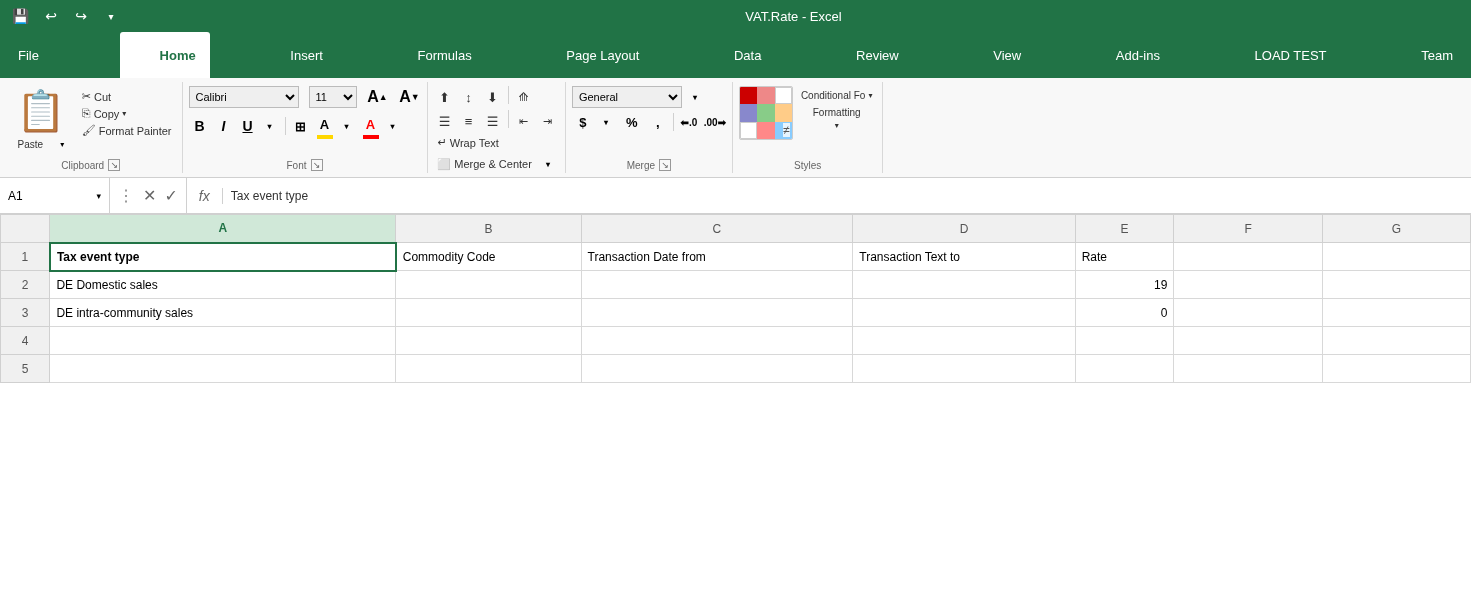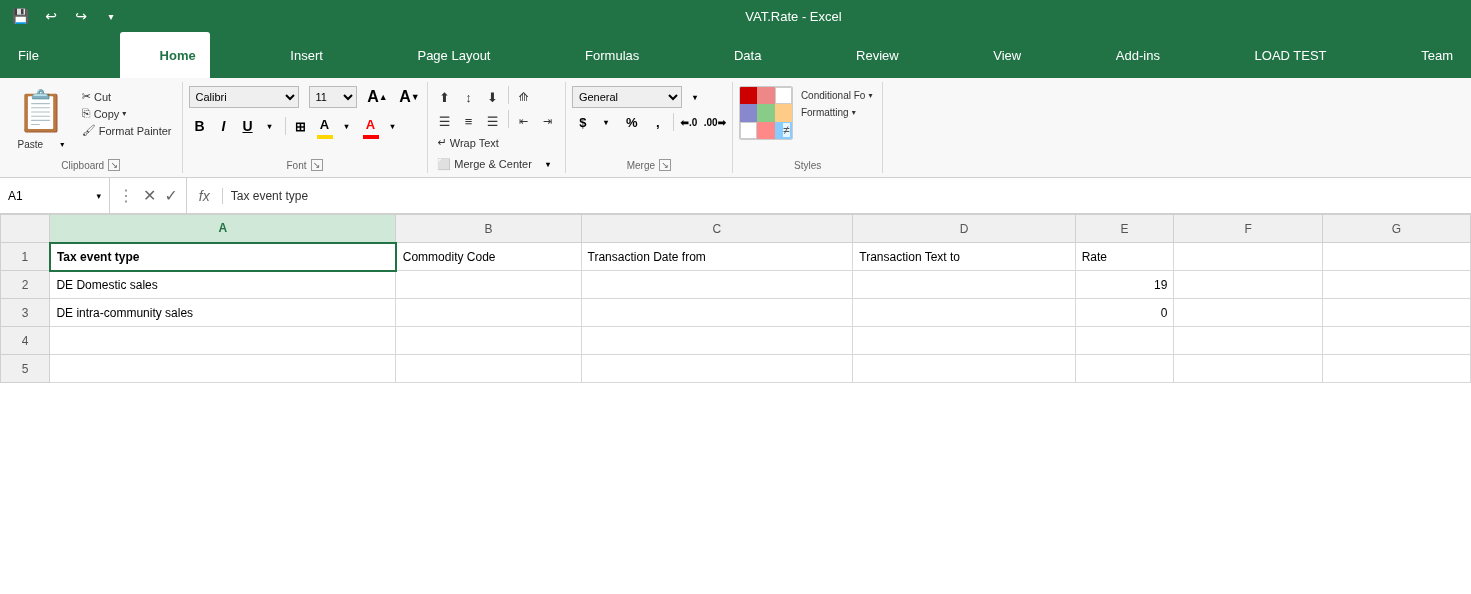--- a/index.html
+++ b/index.html
@@ -274,22 +274,22 @@
     <button class="quick-access-btn">↪</button>
     <button class="quick-access-btn" style="font-size:10px;">▾</button>
   </div>
   <div class="title-bar-center">VAT.Rate - Excel</div>
 </div>
 
 <div class="menu-bar">
   <div class="menu-item">File</div>
   <div class="menu-item active">Home</div>
   <div class="menu-item">Insert</div>
+  <div class="menu-item">Formulas</div>
   <div class="menu-item">Page Layout</div>
-  <div class="menu-item">Formulas</div>
   <div class="menu-item">Data</div>
   <div class="menu-item">Review</div>
   <div class="menu-item">View</div>
   <div class="menu-item">Add-ins</div>
   <div class="menu-item">LOAD TEST</div>
   <div class="menu-item">Team</div>
 </div>
 
 <div class="ribbon">
 
@@ -457,21 +457,21 @@
             <div style="background:#f88;"></div>
             <div style="background:#8cf;"></div>
           </div>
           <div style="position:absolute; bottom:2px; right:2px; font-size:12px; color:#555; background:rgba(255,255,255,0.8);">≠</div>
         </div>
         <div style="display:flex; flex-direction:column; gap:2px; justify-content:center; padding-top:2px;">
           <button class="ribbon-btn-small" style="font-size:10px;">
             <span>Conditional Fo</span>
             <span style="font-size:8px;">▾</span>
           </button>
-          <button class="ribbon-btn-small" style="font-size:10px;">
+          <button class="ribbon-btn-small" style="font-size:10px;flex-direction:column;">
             <span>Formatting</span>
             <span style="font-size:8px;">▾</span>
           </button>
         </div>
       </div>
     </div>
     <div class="ribbon-group-label">
       <span>Styles</span>
     </div>
   </div>

